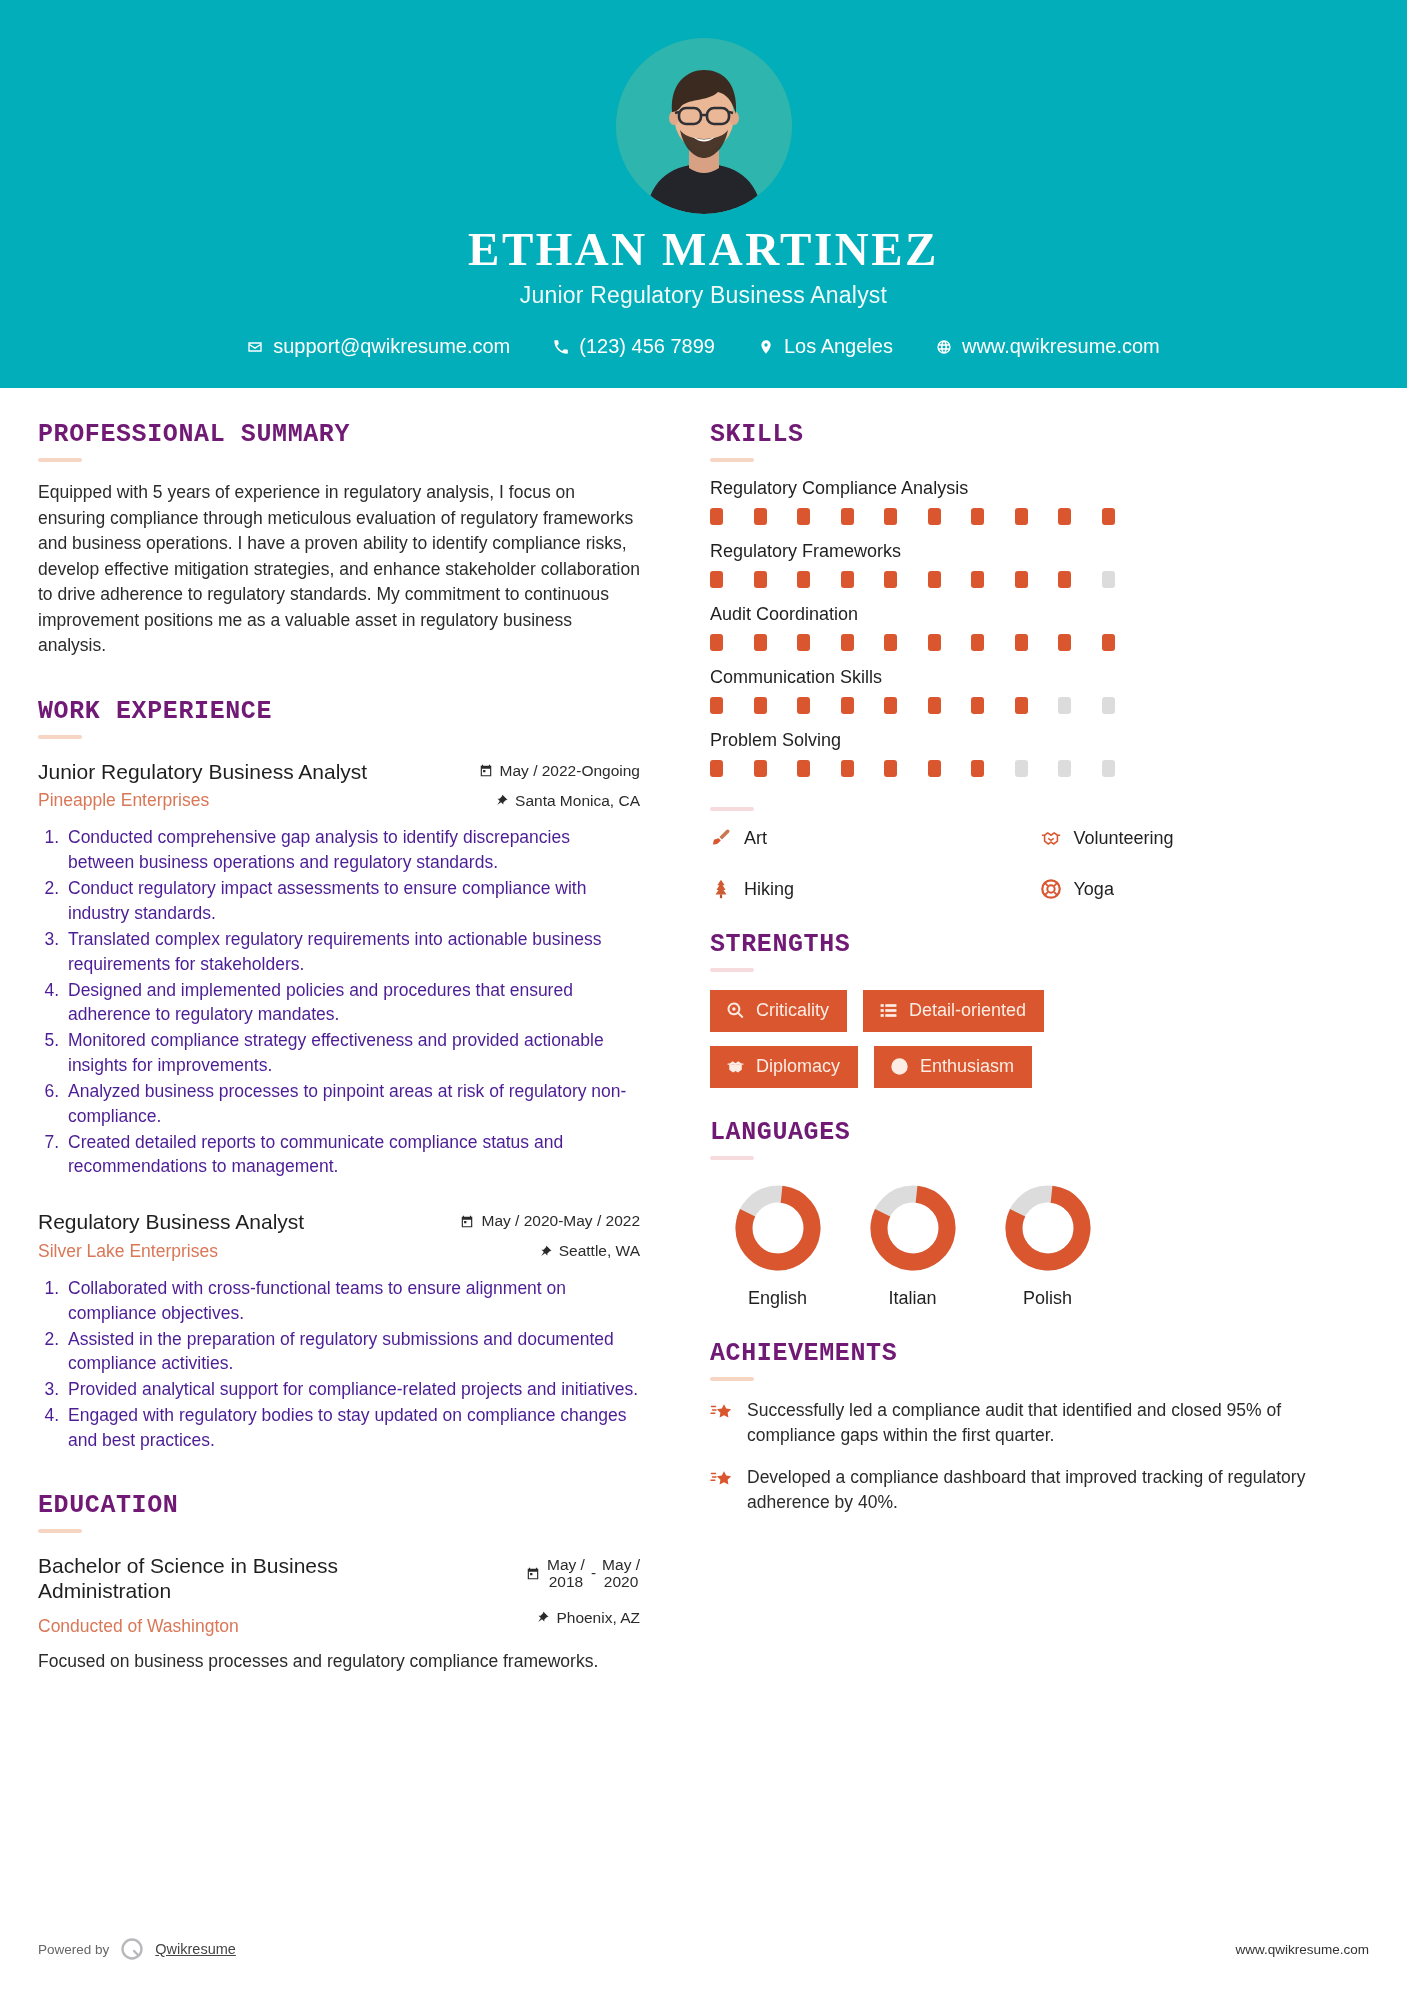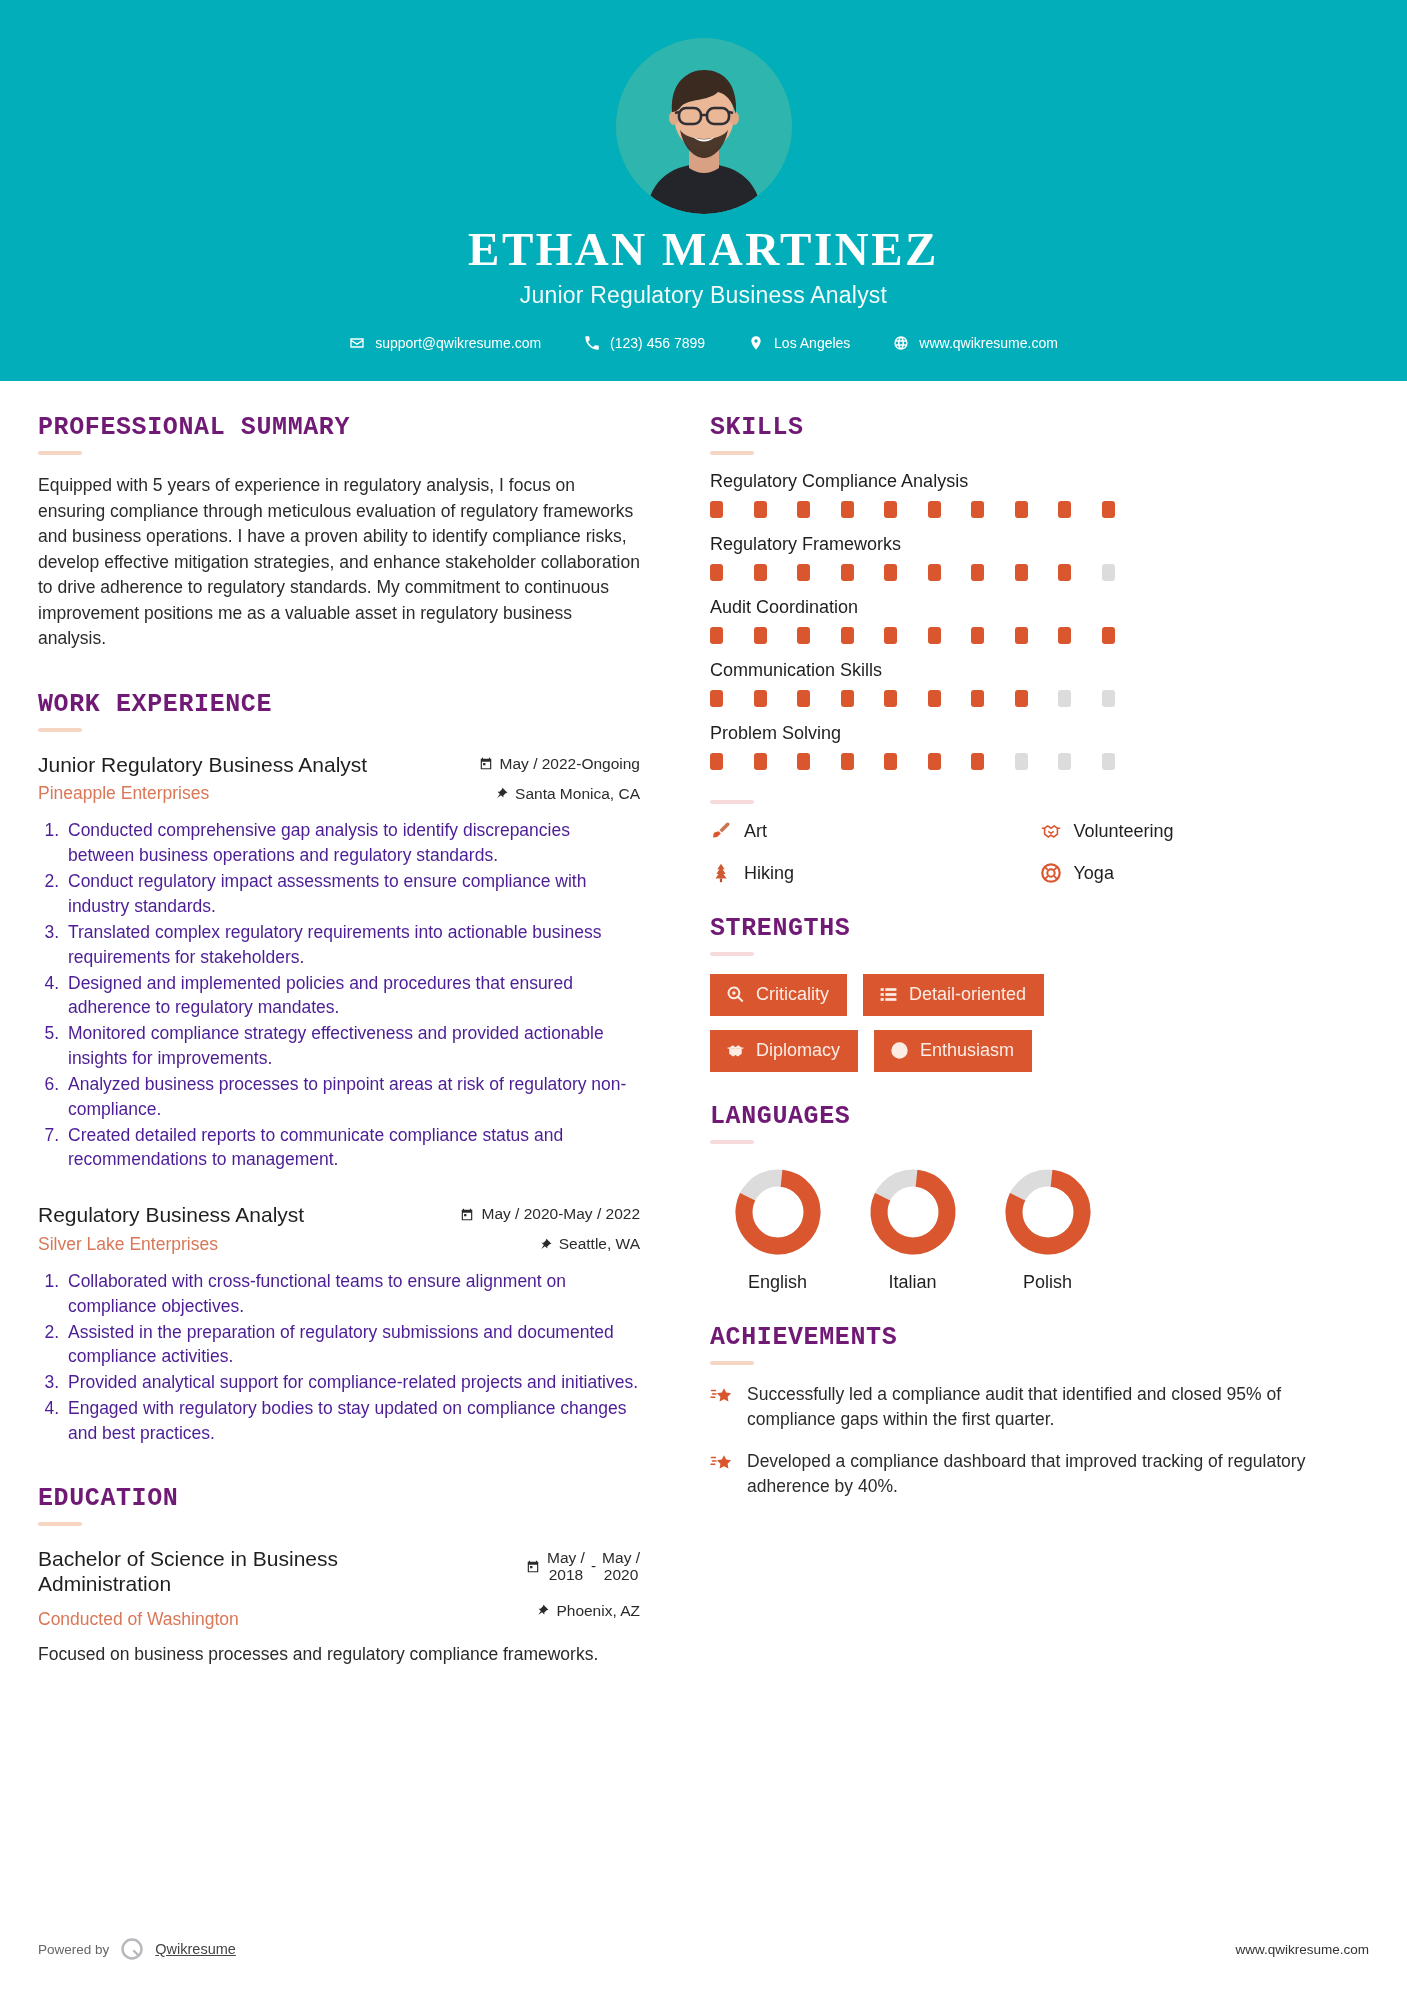--- a/index.html
+++ b/index.html
@@ -51,21 +51,21 @@
     margin-top: 6px;
     font-weight: 400;
   }
   .contact-row {
     margin-top: 26px;
     display: flex;
     justify-content: center;
     align-items: center;
     gap: 9px;
     color: #ffffff;
-    font-size: 14px;
+    font-size: 20px;
   }
   .contact-item {
     display: inline-flex;
     align-items: center;
     gap: 10px;
     padding: 0 17px;
     white-space: nowrap;
   }
   .contact-item .ci-ico {
     display: inline-flex;
@@ -171,21 +171,21 @@
     margin-right: 30.5px;
   }
   .dot.on { background: #d9562e; }
   .dot:last-child { margin-right: 0; }
 
   
   .interests-grid {
     margin-top: 16px;
     display: grid;
     grid-template-columns: 1fr 1fr;
-    row-gap: 20px;
+    row-gap: 29px;
   }
   .interest { display: flex; align-items: center; gap: 12px; font-size: 18px; color: #1f1f1f; }
   .interest .i-ico { width: 22px; height: 22px; flex: 0 0 22px; display: inline-flex; align-items: center; justify-content: center; }
   .interest .i-ico svg { width: 100%; height: 100%; }
 
   
   .strength-rows { margin-top: 18px; }
   .strength-row { display: flex; gap: 16px; margin-bottom: 14px; }
   .chip {
     background: #d9562e;

